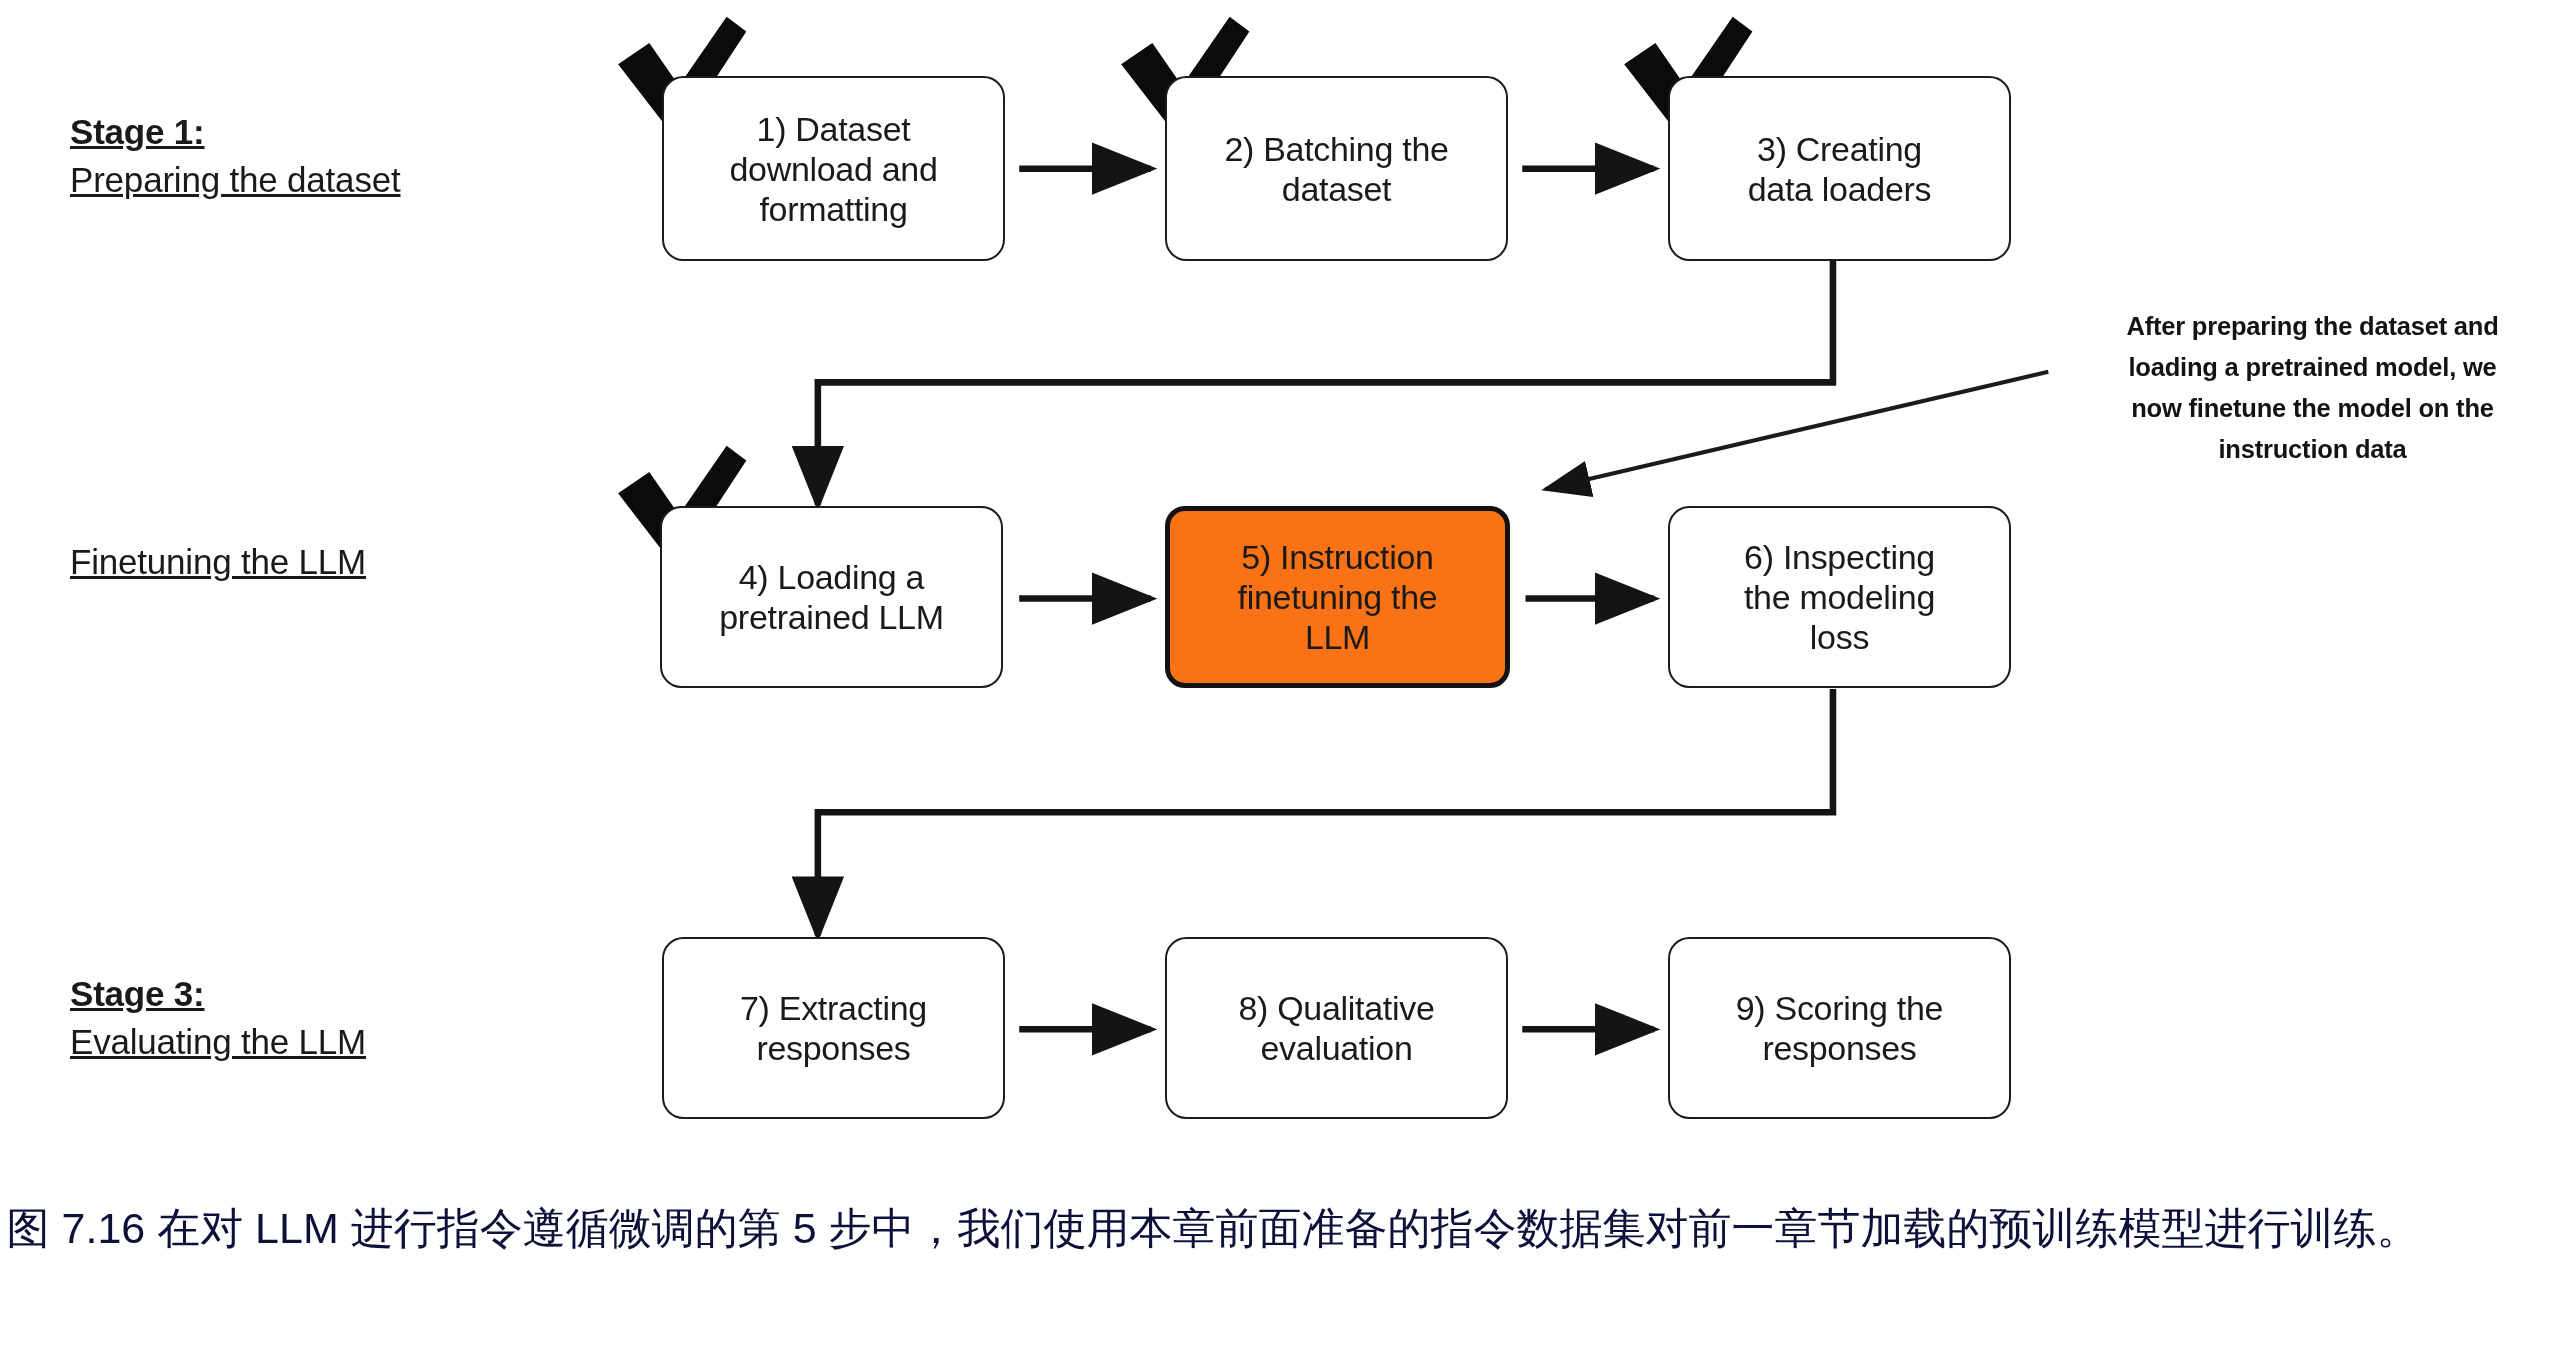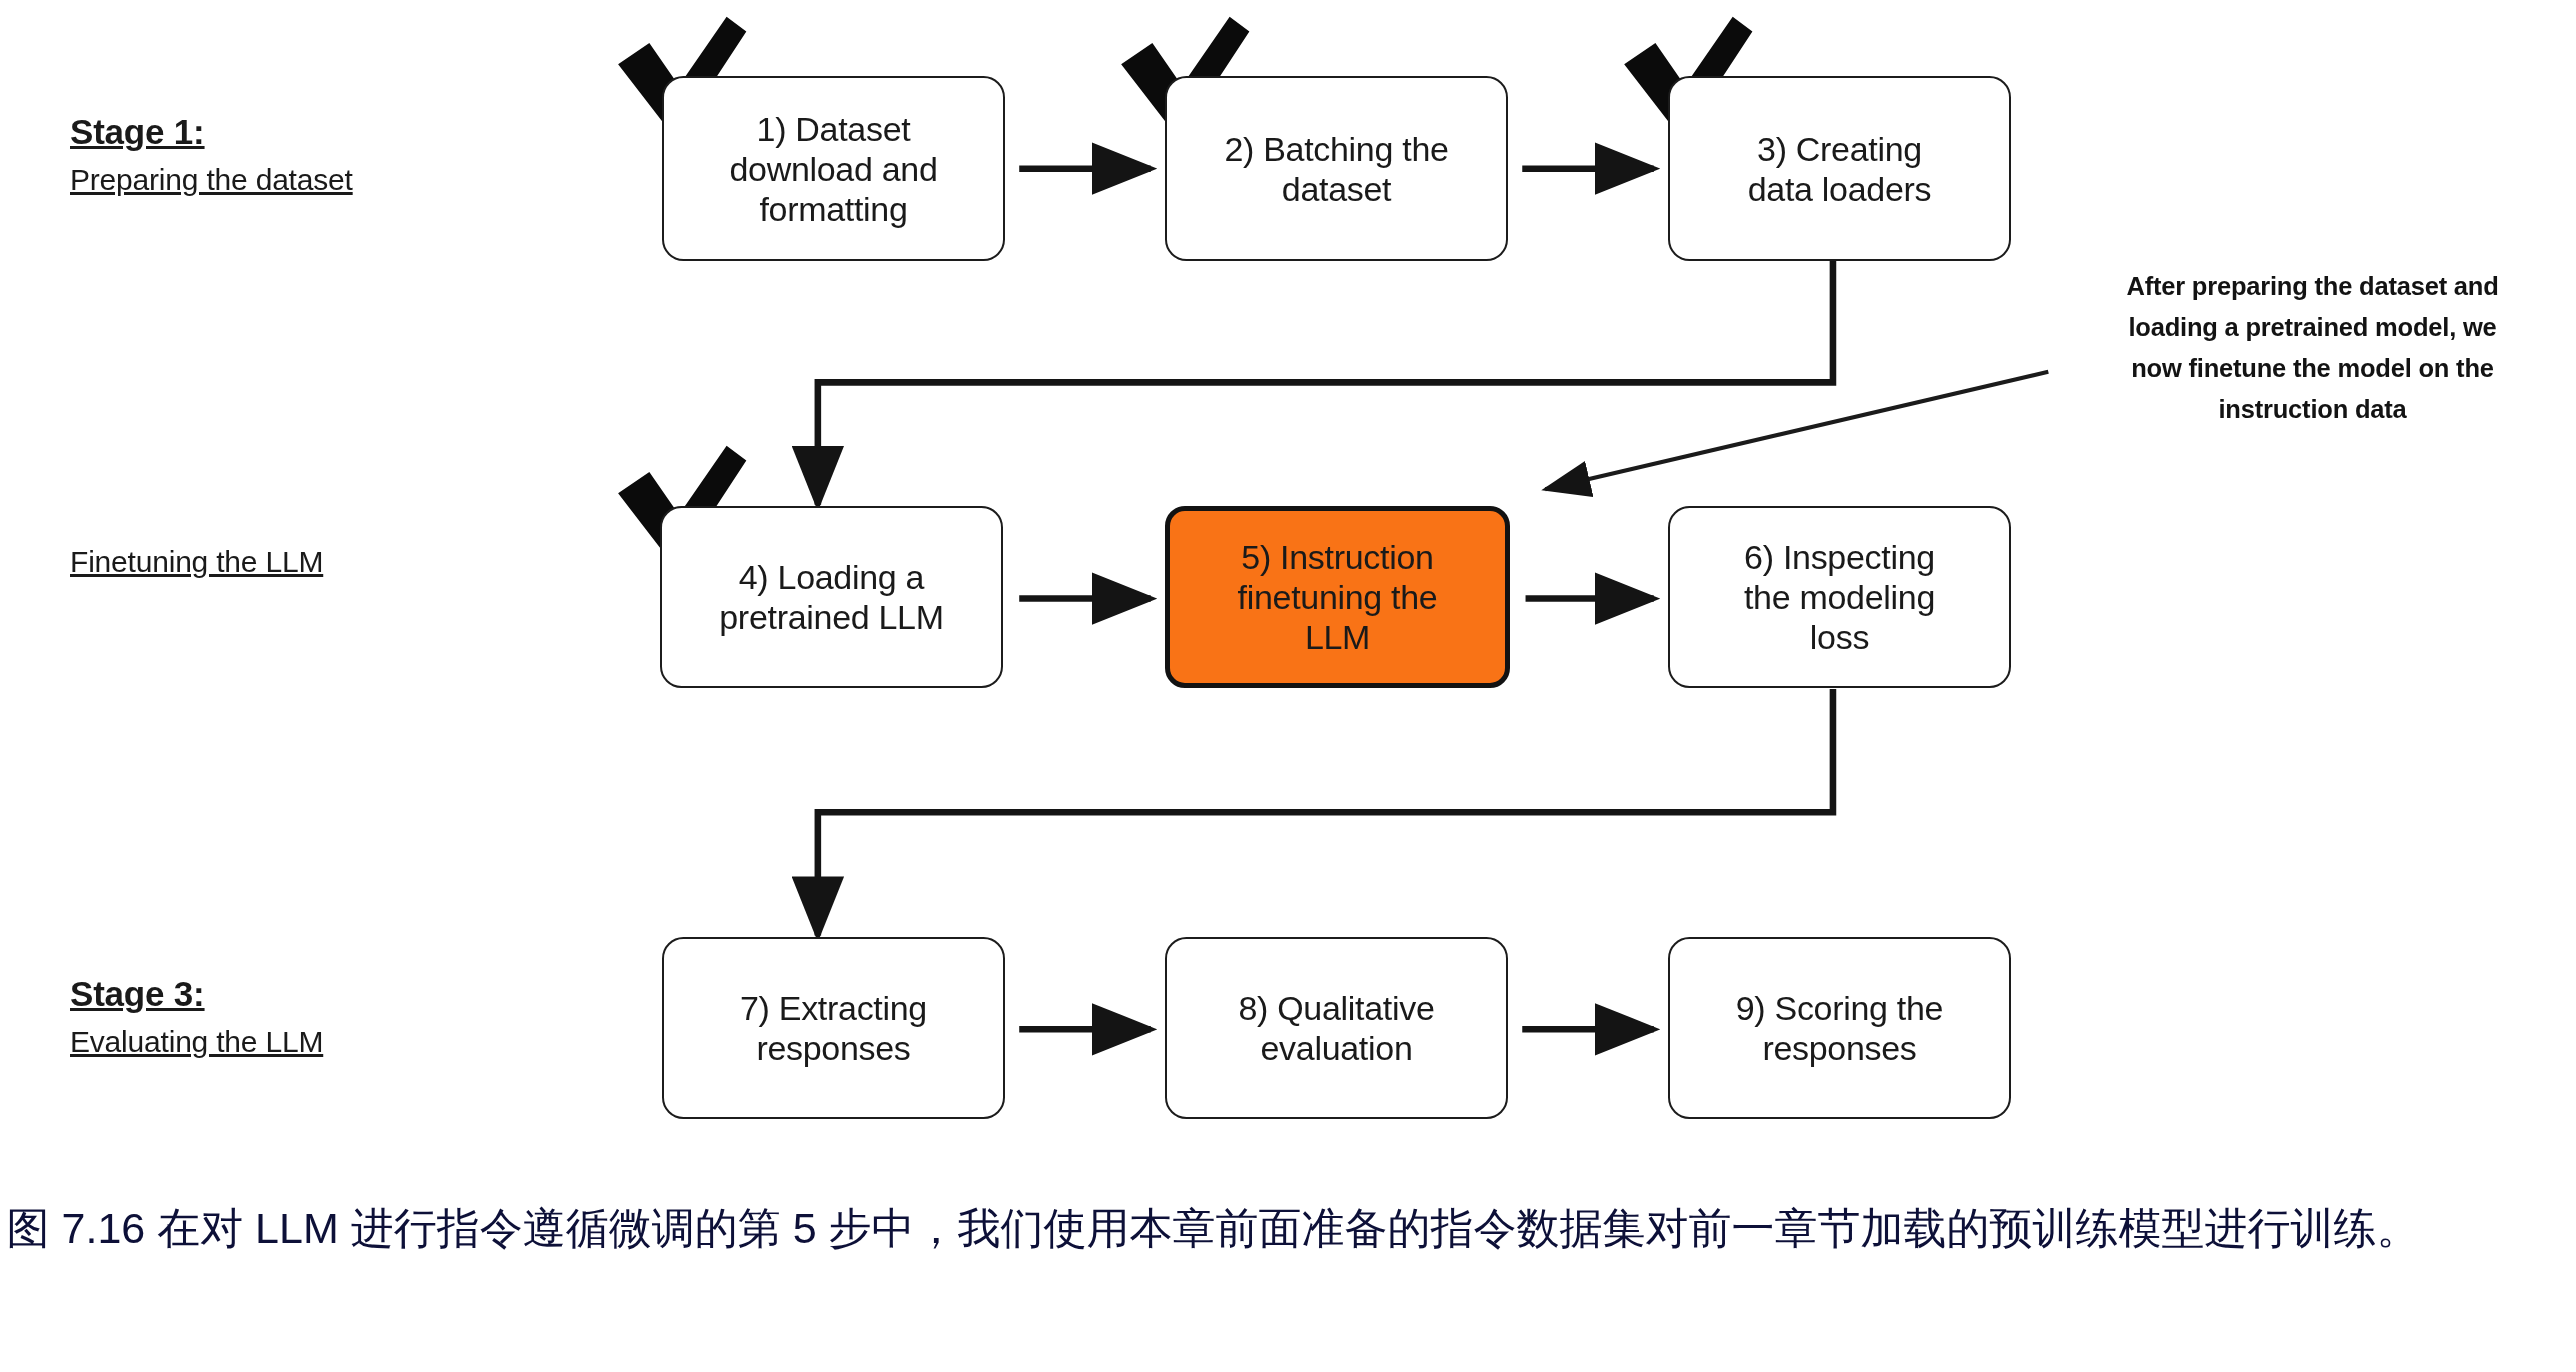--- a/index.html
+++ b/index.html
@@ -6,36 +6,36 @@
   body{width:2576px;height:1373px;position:relative;overflow:hidden;
        font-family:"Liberation Sans","DejaVu Sans",sans-serif;}
 
   #figure{position:absolute;left:0;top:0;width:2576px;height:1184px;}
   #svg-layer{position:absolute;left:0;top:0;width:2576px;height:1184px;}
 
   
   .stage-label{position:absolute;color:#1a1a1a;text-decoration:underline;}
   .stage-label .stage-title{font-weight:bold;font-size:35px;line-height:48px;
       letter-spacing:-0.2px;white-space:nowrap;}
-  .stage-label .stage-sub{font-weight:400;font-size:30px;line-height:48px;
+  .stage-label .stage-sub{font-weight:400;font-size:35px;line-height:48px;
       letter-spacing:-0.2px;white-space:nowrap;}
 
   
   .node{position:absolute;box-sizing:border-box;background:#ffffff;
         border:2.5px solid #1c1c1c;border-radius:21.4px;
         display:flex;align-items:center;justify-content:center;text-align:center;
         color:#1a1a1a;font-size:34px;line-height:40px;letter-spacing:-0.3px;
         padding:0 11.5px;}
   .node.highlight{background:#f97316;border:5px solid #121212;border-radius:20px;}
   .node .nlabel{white-space:pre-line;display:block;}
 
   
   .note{position:absolute;color:#131313;font-weight:bold;font-size:25.5px;
         line-height:41px;text-align:center;letter-spacing:-0.2px;
-        white-space:pre-line;font-stretch:condensed;}
+        white-space:pre-line;font-stretch:condensed;margin-top:40px;}
 
   
   .caption{position:absolute;left:6.6px;top:1200px;width:2556px;
            color:#0d1038;font-size:43px;line-height:56px;font-weight:500;
            letter-spacing:0px;}
 </style>
 </head>
 <body>
 
 <div id="figure">

